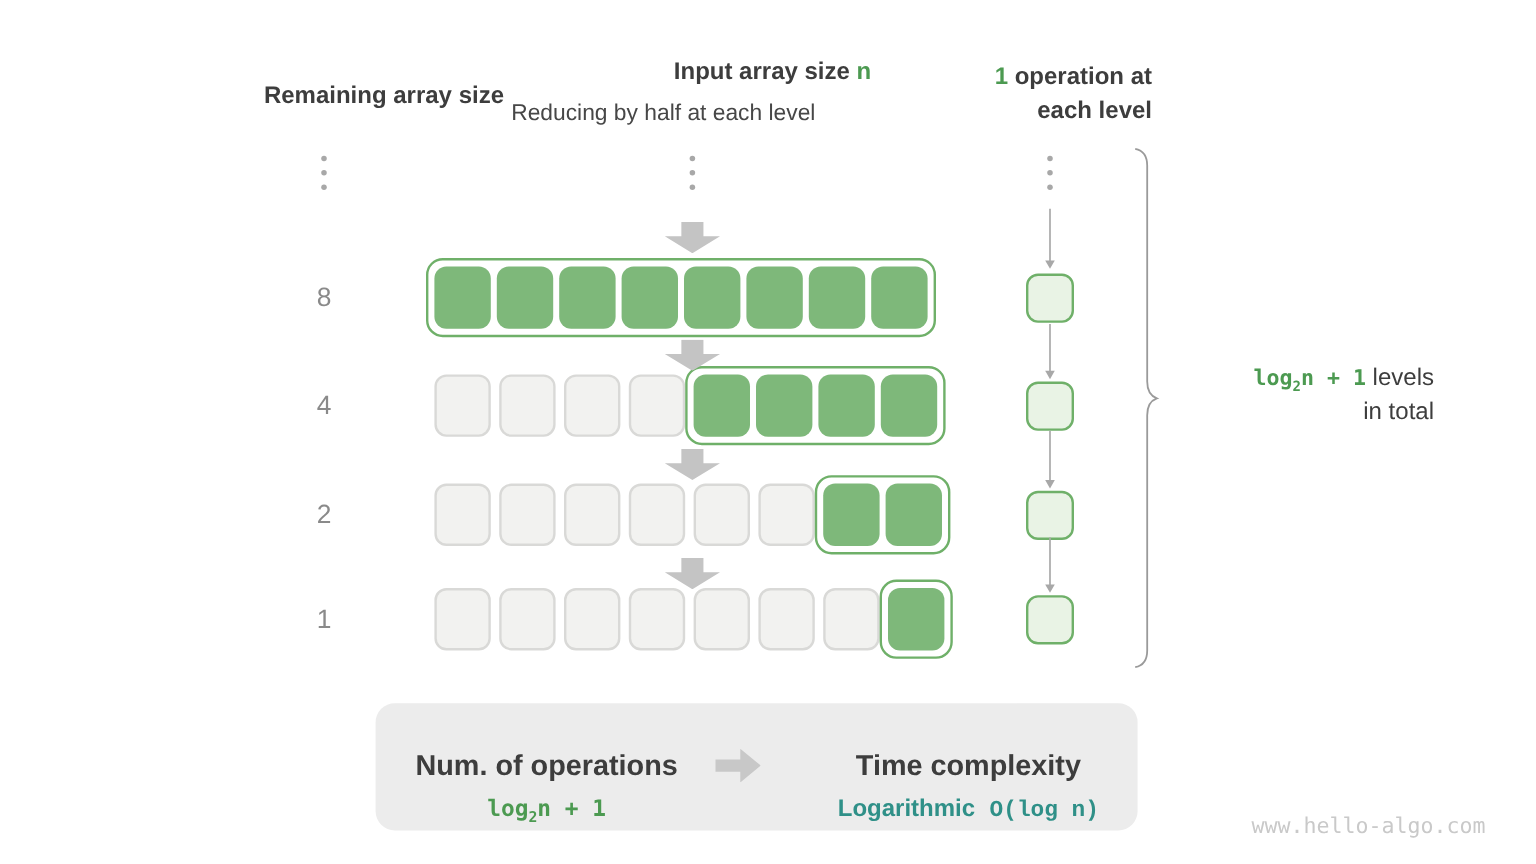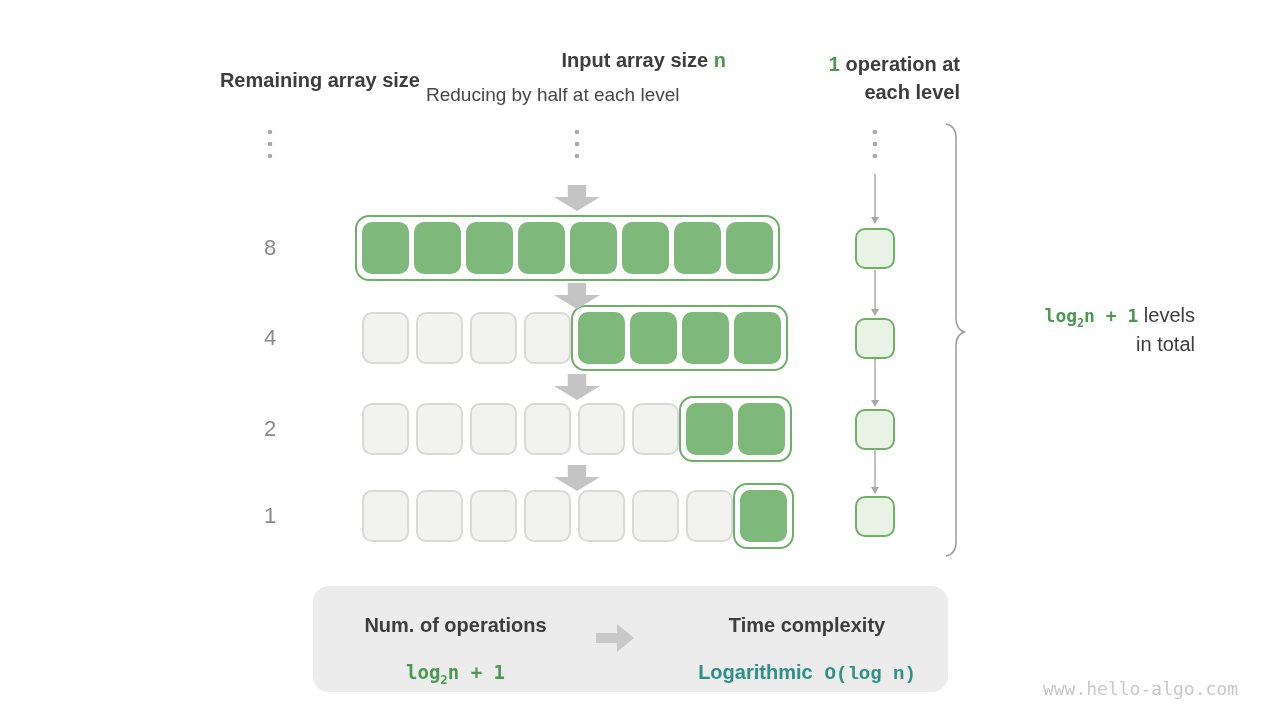--- a/index.html
+++ b/index.html
@@ -43,22 +43,22 @@
     background:var(--light-green-fill);border:2.5px solid var(--green-border);
   }
   .formula{color:var(--green-text);font-family:"DejaVu Sans Mono",monospace;font-weight:bold;}
   .formula sub{font-size:0.65em;}
   .brace-label{width:210px;text-align:right;font-size:20px;color:var(--dark-text);line-height:21px;}
   .brace-label .formula{font-size:18px;}
   .summary-box{
     left:313px;top:586px;width:635px;height:106px;border-radius:16px;background:#ececec;
   }
   .summary-col{text-align:center;}
-  .summary-title{font-weight:bold;font-size:20px;color:var(--dark-text);line-height:26px;margin-top:26px;}
-  .summary-value{margin-top:22px;font-size:19px;line-height:24px;text-align:center;}
+  .summary-title{font-weight:bold;font-size:24px;color:var(--dark-text);line-height:26px;margin-top:40px;}
+  .summary-value{margin-top:10px;font-size:19px;line-height:24px;text-align:center;}
   .teal{color:var(--teal-text);font-weight:bold;font-size:20px;}
   .teal-code{color:var(--teal-text);font-family:Liberation Mono, monospace;font-weight:bold;font-size:19px;margin-left:12px;}
   .block-arrow-right{
     width:38px;height:28px;background:#c8c8c8;
     clip-path:polygon(0 32%,55% 32%,55% 0,100% 50%,55% 100%,55% 68%,0 68%);
   }
   .watermark{
     right:42px;top:678px;font-family:"DejaVu Sans Mono",monospace;
     font-size:18px;color:#c9c9c9;
   }

